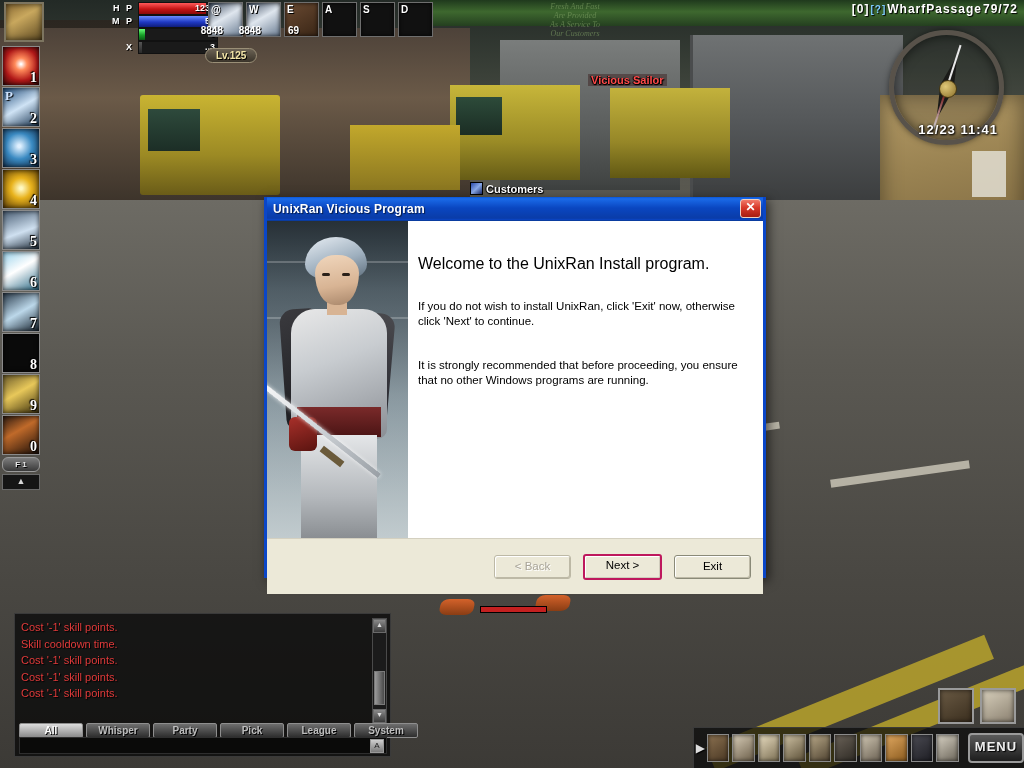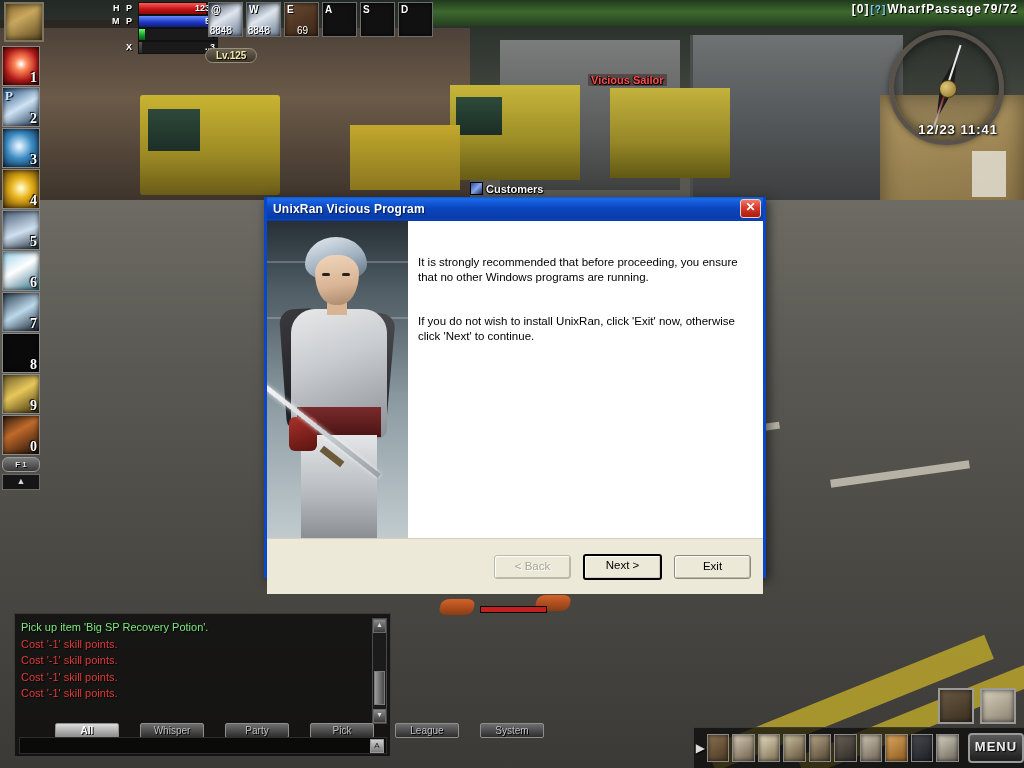--- a/index.html
+++ b/index.html
@@ -227,22 +227,22 @@
   }
   .qslot.filled-ore {
     background: linear-gradient(150deg,#6a4a32 0%, #3a2616 100%);
   }
   .qslot .key {
     position: absolute; left: 2px; top: 1px;
     color: #fff; font-size: 10px; font-weight: bold;
     text-shadow: 1px 1px 0 #000;
   }
   .qslot .cnt {
-    position: absolute; right: 10px; bottom: 0;
-    color: #fff; font-size: 10px; font-weight: normal;
+    position: absolute; right: 19px; bottom: 0;
+    color: #fff; font-size: 10px; font-weight: bold;
     text-shadow: 1px 1px 0 #000;
   }
 
   
   #hud-topright {
     position: absolute; right: 6px; top: 2px; z-index: 20;
     color: #fff; font-size: 12px; font-weight: bold;
     font-family: "Liberation Sans", sans-serif;
     text-shadow: 1px 1px 1px #000;
     letter-spacing: 1px;
@@ -406,32 +406,33 @@
   #chat-scroll .sb-up { position: absolute; left: 0; top: 0; }
   #chat-scroll .sb-down { position: absolute; left: 0; bottom: 0; }
   #chat-scroll .sb-thumb {
     position: absolute; left: 1px; top: 52px;
     width: 9px; height: 32px;
     background: linear-gradient(90deg,#9a9a9a 0%, #4a4a4a 100%);
     border: 1px solid #7a7a7a;
   }
   #chat-tabs {
     position: absolute; left: 4px; bottom: 18px;
-    display: flex; gap: 21px; margin-left: 36px;
+    display: flex; gap: 3px;
   }
   .chat-tab {
     min-width: 52px;
     padding: 1px 5px;
     text-align: center;
     background: linear-gradient(180deg,#6e6e6e 0%, #2e2e2e 100%);
     border: 1px solid #8e8e8e;
     border-radius: 2px;
     color: #bdbdbd;
     font-size: 10px;
     text-shadow: 1px 1px 0 #000;
+    font-weight: bold;
   }
   .chat-tab.active {
     background: linear-gradient(180deg,#dcdcdc 0%, #8a8a8a 100%);
     color: #ffffff;
     font-weight: bold;
   }
   #chat-input-row {
     position: absolute; left: 4px; bottom: 2px;
     width: 366px; height: 15px;
     background: rgba(0,0,0,.5);
@@ -668,33 +669,34 @@
     border-radius: 3px;
     color: #000;
     box-shadow: inset 1px 1px 0 #fff, inset -1px -1px 0 #bdb9a6;
   }
   .dlg-btn.disabled {
     color: #a8a498;
     text-shadow: 1px 1px 0 #fff;
     border-color: #bdb9a6;
   }
   .dlg-btn.default {
-    border: 2px solid #000000;
+    border: 2px solid #be185d;
     line-height: 18px;
     box-shadow: inset 1px 1px 0 #fff, inset -1px -1px 0 #d0ccbc;
   }
 </style>
 </head>
 <body>
 
 <div id="game-world">
   <div class="bg-sky"></div>
   <div class="bg-building-dark"></div>
   <div class="bg-wall"></div>
   <div class="bg-green-band"></div>
+  <div class="bg-sign-text">Fresh And Fast<br>Are Provided<br>As A Service To<br>Our Customers</div>
   <div class="bg-truck-grey2"></div>
   <div class="bg-truck-grey"></div>
   <div class="bg-truck-yellow-a">
       <div class="cab"></div>
     </div>
   <div class="bg-truck-yellow-b">
       <div class="cab"></div>
     </div>
   <div class="bg-truck-yellow-c"></div>
   <div class="bg-forklift"></div>
@@ -821,22 +823,22 @@
     </div>
   <div class="skill-slot sk0">
       <span class="num">0</span>
     </div>
   <div class="fkey-btn">F 1</div>
   <div class="skill-arrow">▲</div>
 </div>
 
 <div id="chat-panel">
   <div id="chat-log">
-    <div class="chat-line chat-green">Pick up item 'Big SP Recovery Potion'.</div>
     <div class="chat-line chat-red">Cost '-1' skill points.</div>
+    <div class="chat-line chat-red">Skill cooldown time.</div>
     <div class="chat-line chat-red">Cost '-1' skill points.</div>
     <div class="chat-line chat-red">Cost '-1' skill points.</div>
     <div class="chat-line chat-red">Cost '-1' skill points.</div>
   </div>
   <div id="chat-scroll">
     <div class="sb-arrow sb-up">▲</div>
     <div class="sb-thumb"></div>
     <div class="sb-arrow sb-down">▼</div>
   </div>
   <div id="chat-tabs">
@@ -889,22 +891,23 @@
       <div class="face"></div>
       <div class="eye eye-l"></div>
       <div class="eye eye-r"></div>
       <div class="belt"></div>
       <div class="legs"></div>
       <div class="glove"></div>
       <div class="sword"></div>
       <div class="hilt"></div>
     </div>
     <div id="dlg-content">
+      <h1 id="dlg-heading">Welcome to the UnixRan Install program.</h1>
+      <p class="dlg-para">If you do not wish to install UnixRan, click 'Exit' now, otherwise click 'Next' to continue.</p>
       <p class="dlg-para">It is strongly recommended that before proceeding, you ensure that no other Windows programs are running.</p>
-      <p class="dlg-para">If you do not wish to install UnixRan, click 'Exit' now, otherwise click 'Next' to continue.</p>
     </div>
   </div>
   <div id="dlg-footer">
     <div class="dlg-btn disabled">&lt; Back</div>
     <div class="dlg-btn default">Next &gt;</div>
     <div class="dlg-btn">Exit</div>
   </div>
 </div>
 
 </body></html>

